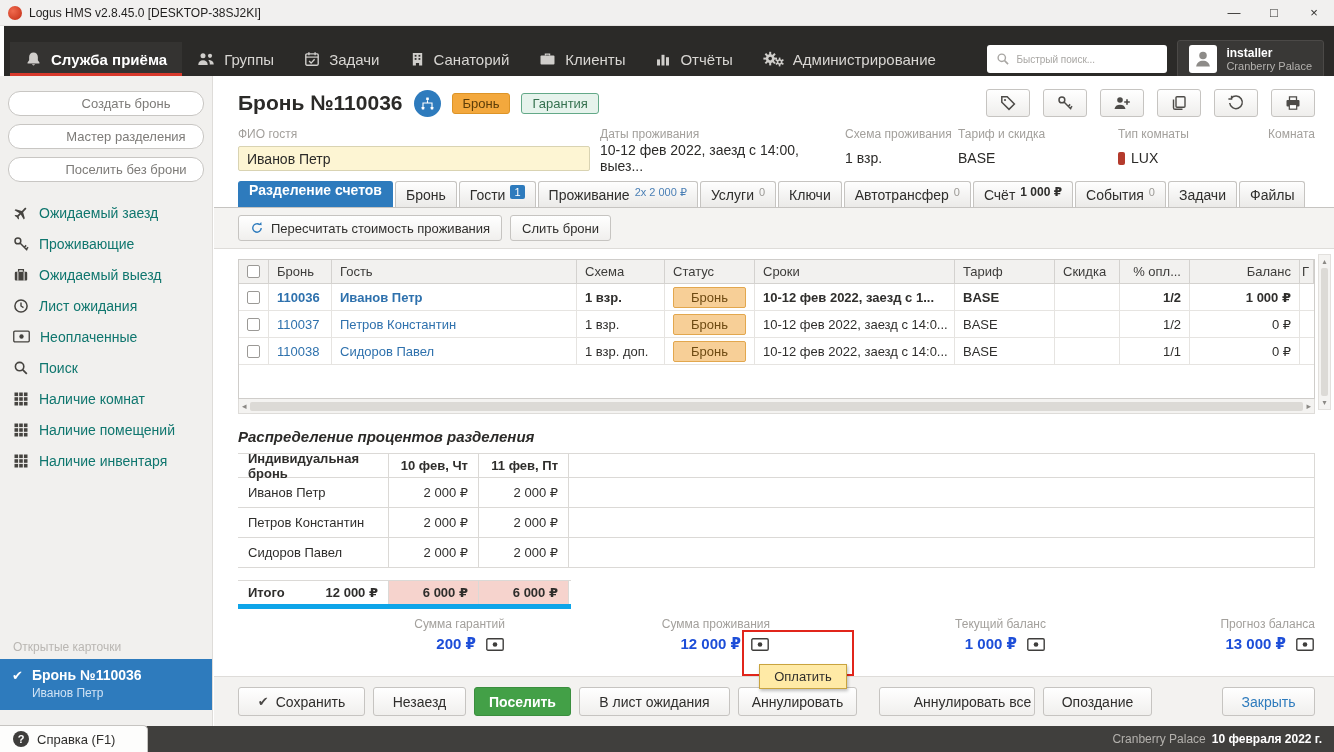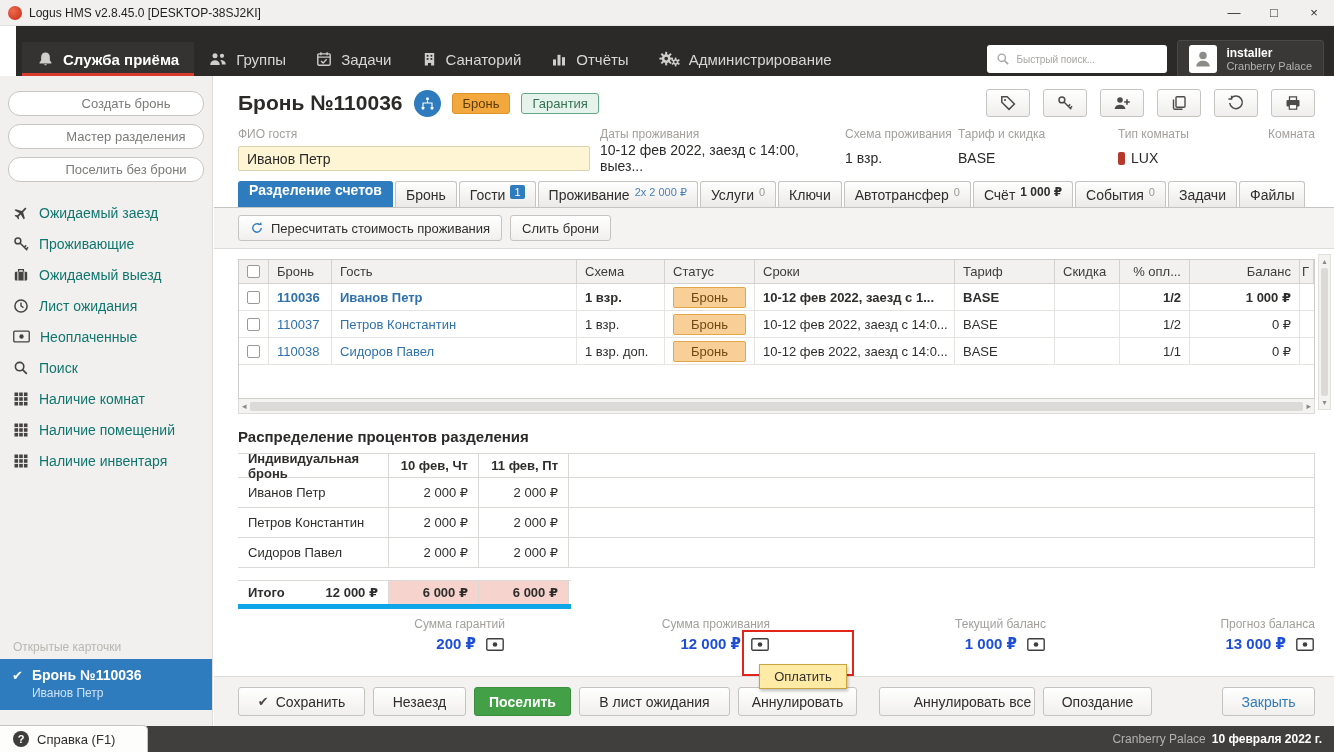--- a/index.html
+++ b/index.html
@@ -14,21 +14,21 @@
   
   .titlebar{position:absolute;top:0;left:0;right:0;height:26px;background:#f1f0ef;
     display:flex;align-items:center;padding:0 0 0 8px;gap:7px;border-bottom:1px solid #e4e2e0;}
   .app-logo{width:14px;height:14px;border-radius:50%;
     background:radial-gradient(circle at 35% 35%, #f06a4e, #c22c14);flex:none;}
   .tb-title{font-size:12px;color:#1f1e1d;}
   .win-controls{margin-left:auto;display:flex;height:26px;}
   .win-btn{width:40px;display:flex;align-items:center;justify-content:center;font-size:13px;color:#2f2e2c;}
 
   
-  .navbar{position:absolute;top:26px;left:16px;right:0;height:50px;background:#2b2a28;
+  .navbar{position:absolute;top:26px;left:4px;right:0;height:50px;background:#2b2a28;
     display:flex;align-items:stretch;padding:16px 8px 0 6px;}
   .nav-item{display:flex;align-items:center;gap:9px;padding:0 15px;color:#d8d6d3;font-size:15px;position:relative;cursor:pointer;}
   .nav-item .i{color:#d0cecb;}
   .nav-item.active{color:#fff;font-weight:bold;background:#343331;}
   .nav-item.active::after{content:"";position:absolute;left:0;right:0;bottom:0;height:3px;background:#d83a2c;}
   .nav-search{margin-left:auto;align-self:center;display:flex;align-items:center;gap:6px;
     background:#fff;border-radius:3px;height:28px;width:180px;padding:0 9px;flex:none;}
   .nav-search input{border:none;outline:none;width:100%;font-size:10px;color:#333;background:transparent;font-family:inherit;}
   .nav-search input::placeholder{color:#a8a6a3;}
   .nav-user{align-self:center;margin-left:10px;margin-right:2px;display:flex;align-items:center;gap:9px;
@@ -124,21 +124,21 @@
 
   
   .h-scroll{margin:0 19px 0 24px;height:15px;background:#f4f3f1;border:1px solid #dedcd9;border-top:none;
     display:flex;align-items:center;gap:3px;padding:0 3px;color:#8b8985;font-size:9px;}
   .hs-thumb{flex:1;height:9px;background:#dcdad6;border-radius:2px;}
   .v-scroll{position:absolute;right:3px;top:178px;width:13px;height:156px;background:#f4f3f1;border:1px solid #e2e0dd;
     display:flex;flex-direction:column;align-items:center;justify-content:space-between;color:#8b8985;font-size:8px;padding:2px 0;}
   .vs-track{flex:1;width:7px;background:#dcdad6;border-radius:2px;margin:2px 0;}
 
   
-  .dist-title{margin:14px 19px 0 24px;font-size:15px;font-weight:bold;color:#2b2a28;}
+  .dist-title{margin:14px 19px 0 24px;font-size:15px;font-weight:bold;color:#2b2a28;font-style:italic;}
   .dist-table{margin:8px 19px 0 24px;border-top:1px solid #dbd9d6;}
   .d-row{display:flex;align-items:stretch;border-bottom:1px solid #dbd9d6;}
   .d-cell{display:flex;align-items:center;padding:0 10px;border-right:1px solid #dbd9d6;font-size:13px;}
   .d-c1{width:151px;flex:none;} .d-c2{width:90px;flex:none;justify-content:flex-end;} .d-c3{width:90px;flex:none;justify-content:flex-end;}
   .d-rest{flex:1;border-right:1px solid #dbd9d6;}
   .d-head{height:24px;} .d-head .d-cell{font-weight:bold;}
   .d-data{height:30px;}
   .d-spacer{height:12px;}
   .d-total{height:29px;border-top:1px solid #dbd9d6;border-bottom:5px solid #0ea5e9;width:333px;}
   .d-total .d-cell{font-weight:bold;}
@@ -221,20 +221,29 @@
           <path fill="currentColor" d="M3 1.5h10V15H9.7v-2.8H6.3V15H3z"></path>
           <g fill="#2b2a28">
             <rect x="5" y="3.6" width="1.9" height="1.9"></rect>
             <rect x="9.1" y="3.6" width="1.9" height="1.9"></rect>
             <rect x="5" y="7" width="1.9" height="1.9"></rect>
             <rect x="9.1" y="7" width="1.9" height="1.9"></rect>
           </g>
         </svg>
       </span>
     <span>Санаторий</span>
+  </div>
+  <div class="nav-item">
+    <span class="i">
+        <svg width="17" height="16" viewBox="0 0 18 16">
+          <path d="M6.8 4.3V2.9h4.4v1.4" fill="none" stroke="currentColor" stroke-width="1.4"></path>
+          <rect x="1.6" y="4.3" width="14.8" height="9.4" rx="1" fill="currentColor"></rect>
+        </svg>
+      </span>
+    <span>Клиенты</span>
   </div>
   <div class="nav-item">
     <span class="i">
         <svg width="16" height="16" viewBox="0 0 16 16" fill="currentColor">
           <rect x="2" y="8.4" width="3" height="6.1"></rect>
           <rect x="6.5" y="3.8" width="3" height="10.7"></rect>
           <rect x="11" y="6.2" width="3" height="8.3"></rect>
         </svg>
       </span>
     <span>Отчёты</span>

